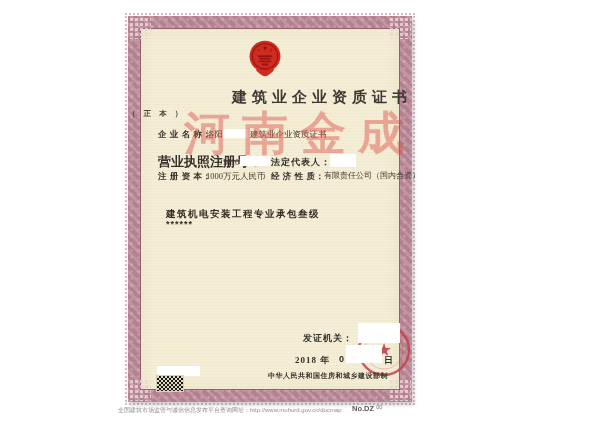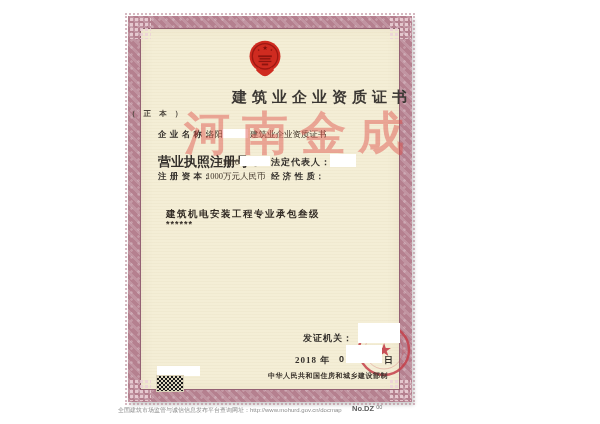--- a/index.html
+++ b/index.html
@@ -124,20 +124,21 @@
     <span class="val" style="left:90px">91410</span>
     <div class="redact" style="left:112px;top:0;width:30px;height:10px"></div>
     <span class="lbl big-lbl" style="left:143px">法定代表人：</span>
     <div class="redact" style="left:202px;top:-2px;width:26px;height:13px"></div>
   </div>
 
   <div class="row r4">
     <span class="lbl" style="left:30px">注 册 资 本：</span>
     <span class="val" style="left:78px">1000万元人民币</span>
     <span class="lbl" style="left:143px">经 济 性 质：</span>
+    <span class="val" style="left:196px;font-size:8px">有限责任公司（国内合资）</span>
   </div>
 
 
   <div class="row r7">
     <span class="qual-line">建筑机电安装工程专业承包叁级</span>
   </div>
   <div class="row r8">
     <span class="stars-line">******</span>
   </div>
 

